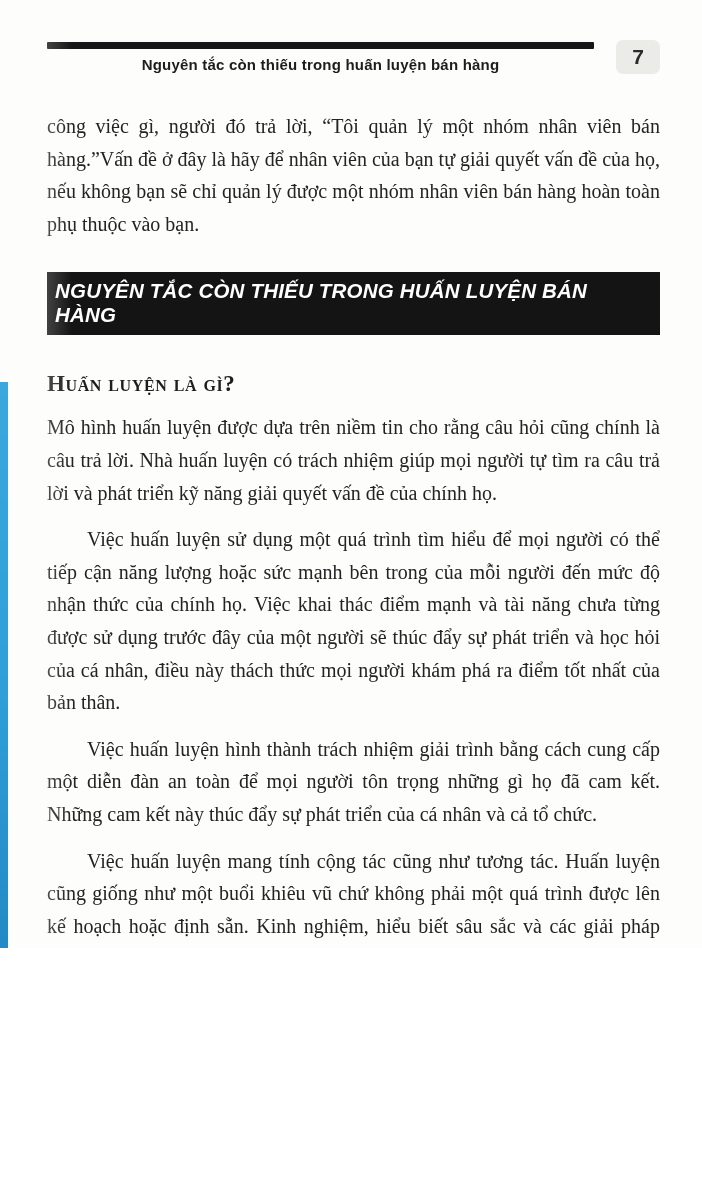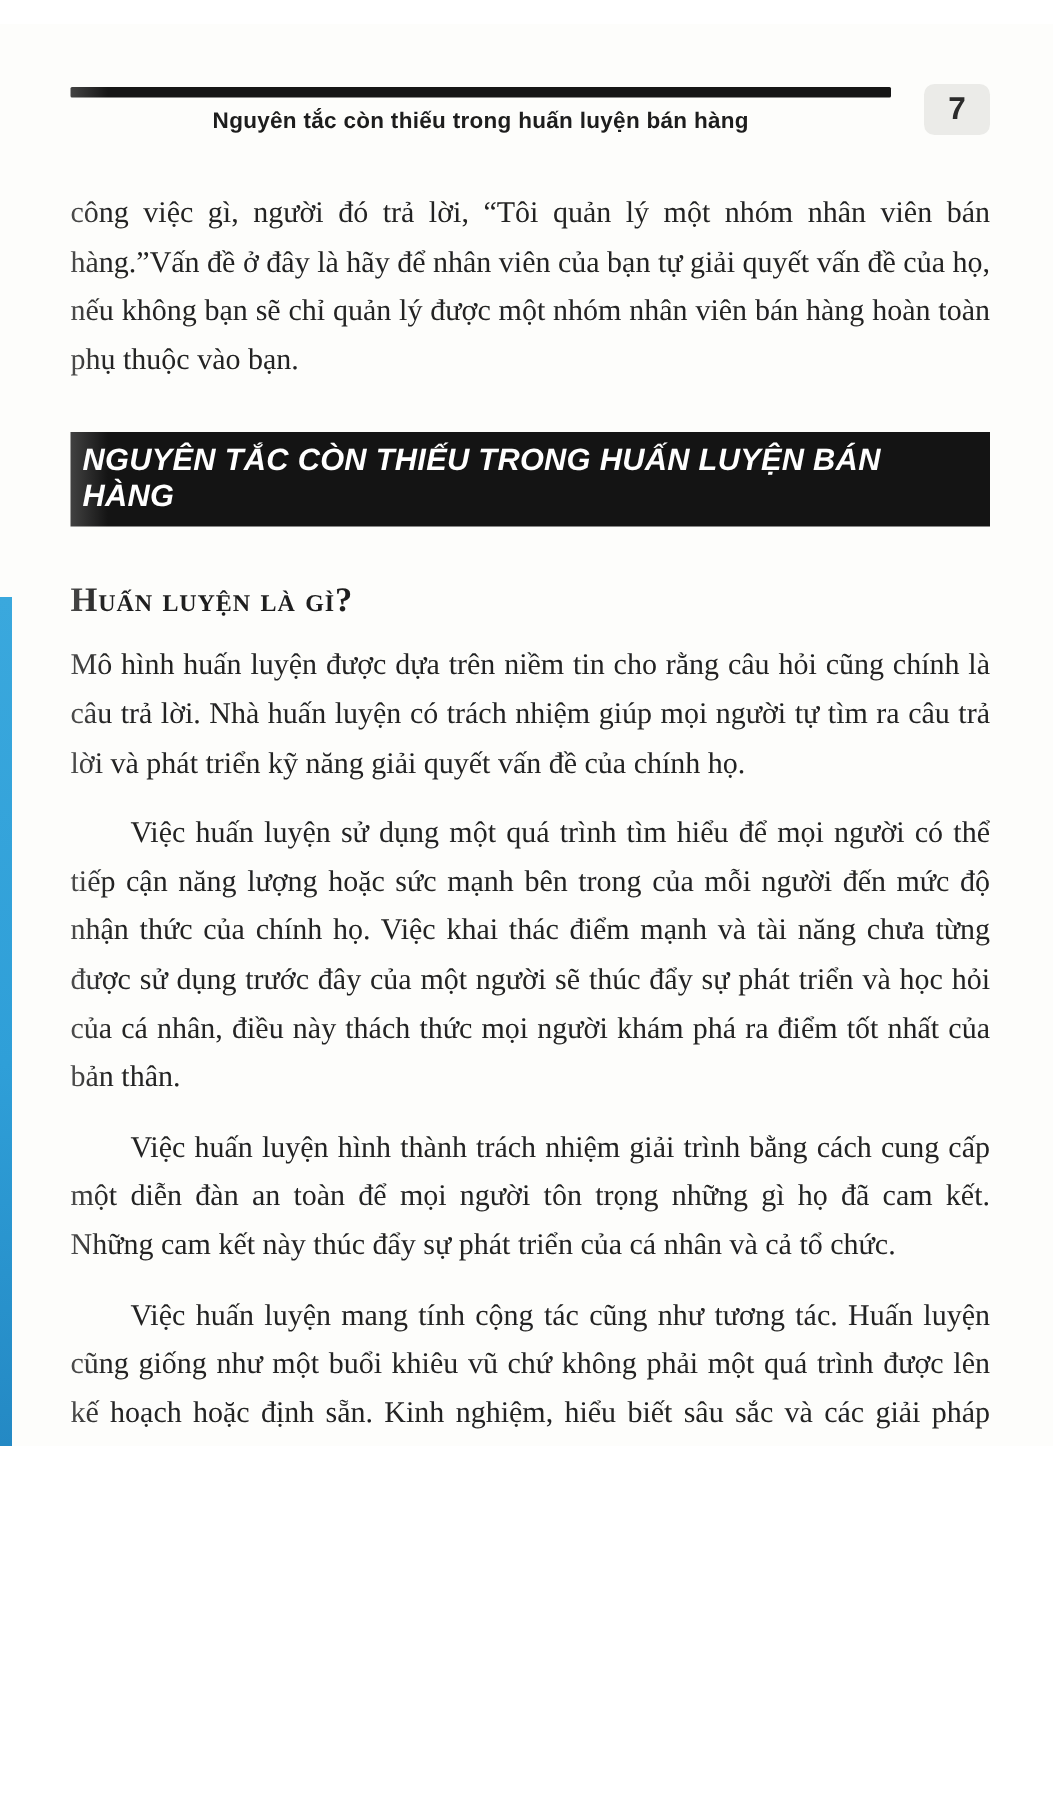--- a/index.html
+++ b/index.html
@@ -1,20 +1,20 @@
 <!DOCTYPE html>
 <html><head>
 <meta charset="utf-8">
 <style>
   html, body { margin: 0; padding: 0; background: #ffffff; }
   .page {
     position: relative;
     width: 702px;
     height: 948px;
-    margin: 16px auto;
+    margin: 0 auto;
     background: #fdfdfb;
     overflow: hidden;
     font-family: "Liberation Serif", "DejaVu Serif", serif;
     color: #232323;
   }
   .scan-strip {
     position: absolute;
     left: 0;
     top: 382px;
     bottom: 0;

